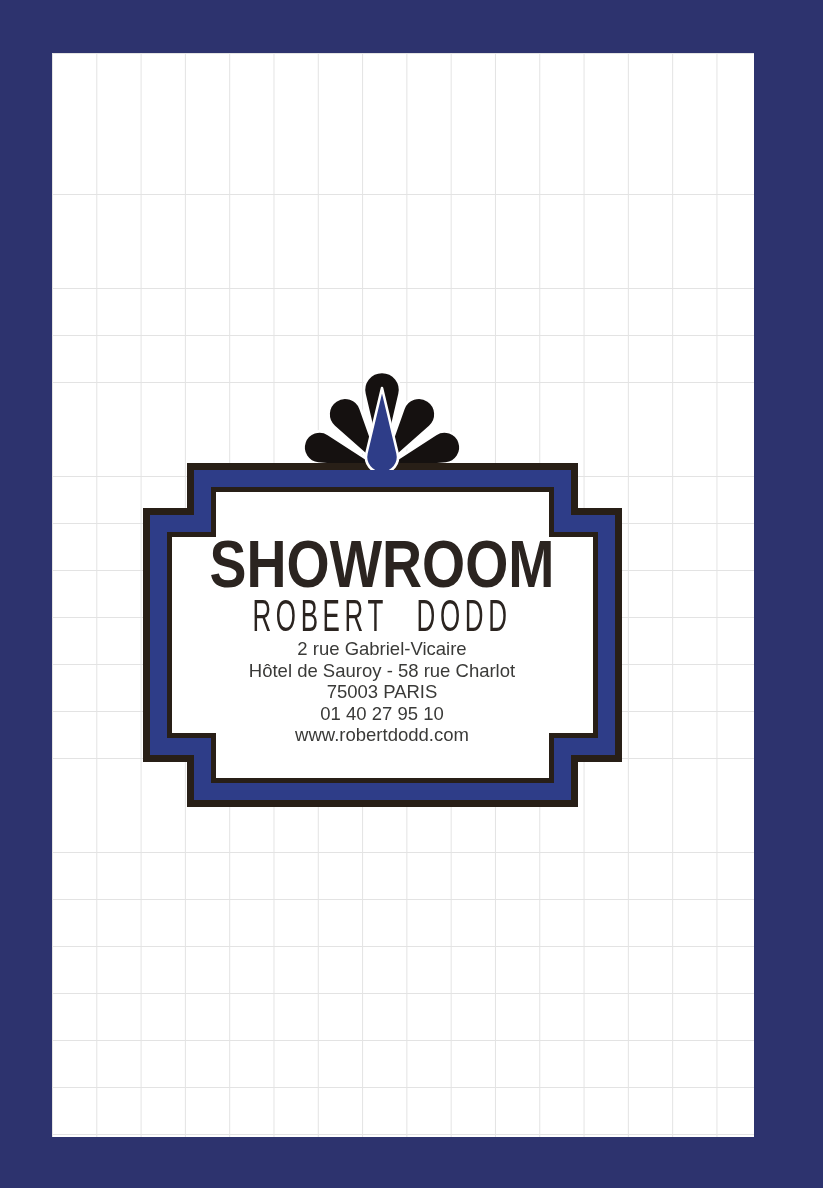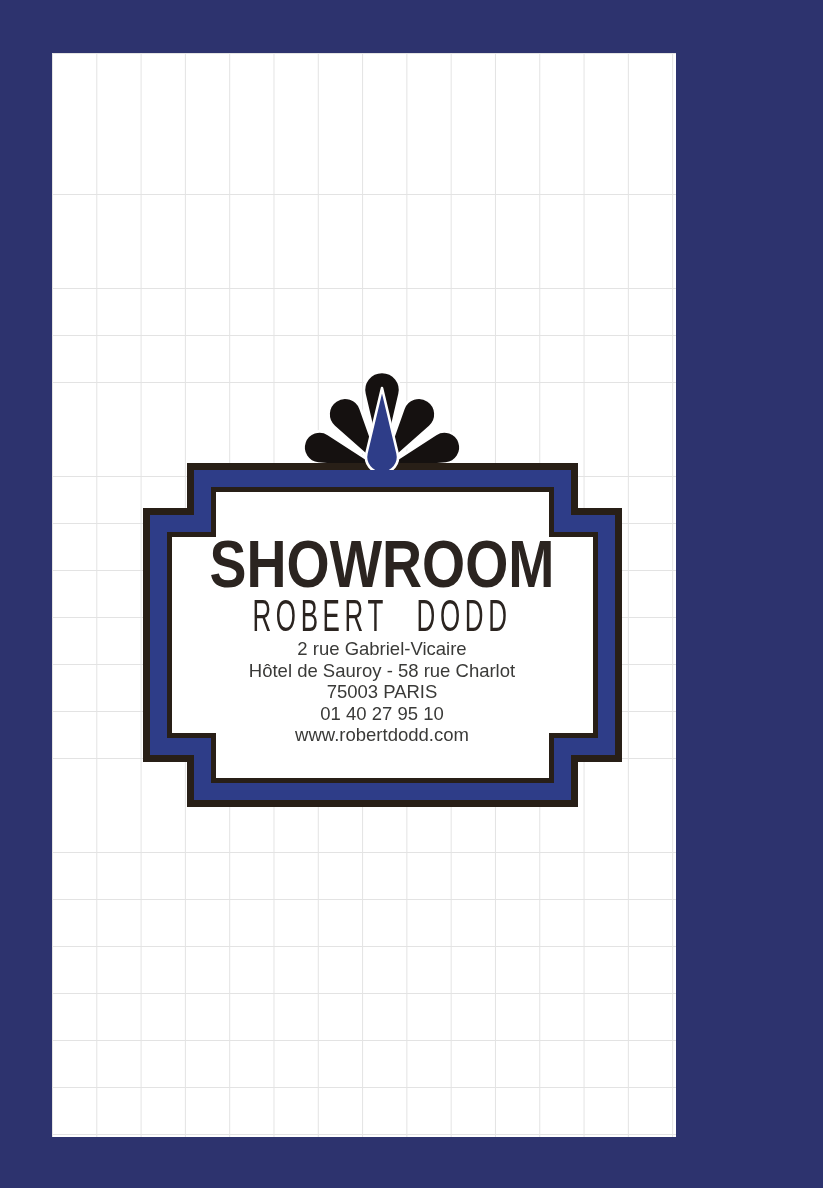--- a/index.html
+++ b/index.html
@@ -2,21 +2,21 @@
 <html><head>
 <meta charset="utf-8">
 <style>
   html,body{margin:0;padding:0;}
   body{width:823px;height:1188px;overflow:hidden;font-family:"Liberation Sans",sans-serif;}
   .page{
     position:relative;width:823px;height:1188px;
     background:#2d336e; 
   }
   .paper{
-    position:absolute;left:52px;top:53px;width:624px;height:1084px;
+    position:absolute;left:52px;top:53px;width:702px;height:1084px;
     background-color:#ffffff;
     background-image:
       linear-gradient(to right, #e3e3e3 1.4px, transparent 1.4px),
       linear-gradient(to bottom, #e3e3e3 1.4px, transparent 1.4px);
     background-size:44.3px 47px;
   }
   .art{position:absolute;left:0;top:0;width:658px;height:1084px;}
   svg text{font-family:"Liberation Sans",sans-serif;}
 </style>
 </head>

